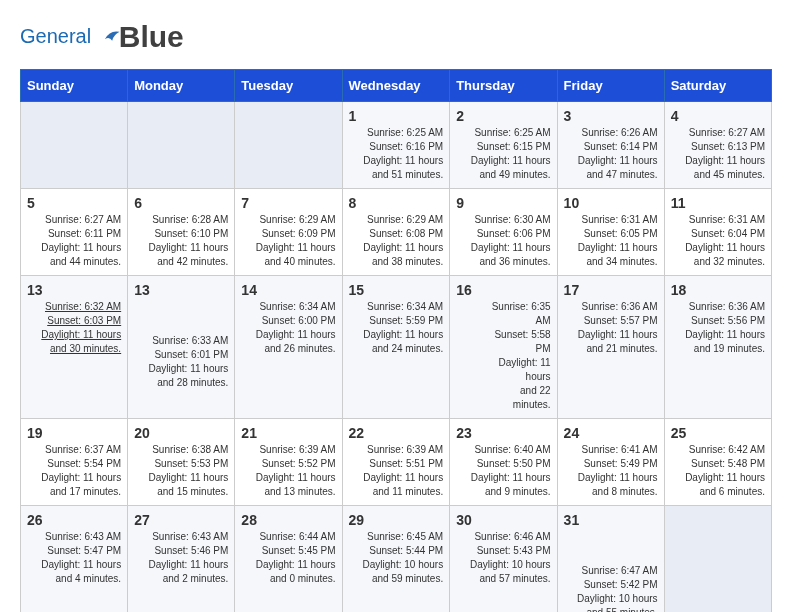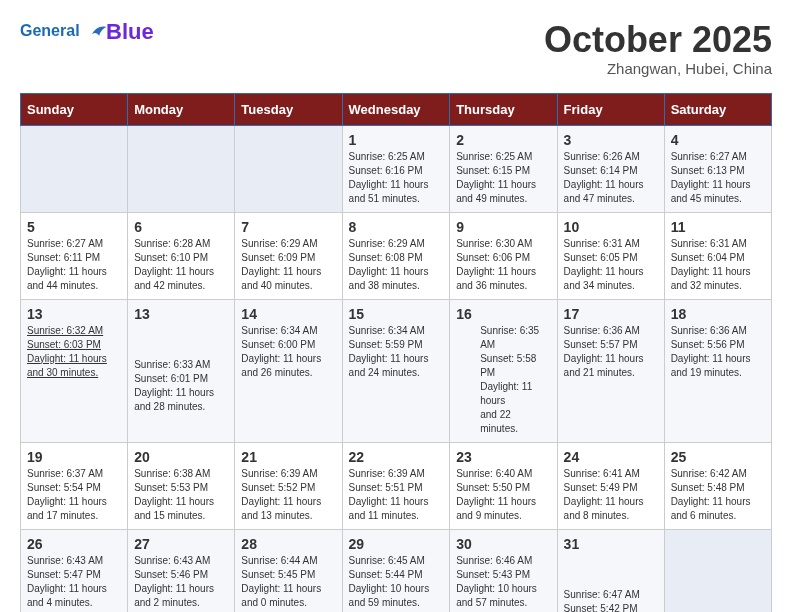--- a/index.html
+++ b/index.html
@@ -36,21 +36,21 @@
     }
     .subtitle {
       font-size: 15px;
       color: #555;
     }
     table {
       width: 100%;
       border-collapse: collapse;
     }
     thead tr th {
-      background-color: #7f1d1d;
+      background-color: #1d4ed8;
       color: #fff;
       font-size: 13px;
       font-weight: bold;
       padding: 8px 6px;
       text-align: left;
       border: 1px solid #2a6db5;
     }
     tbody tr td {
       border: 1px solid #ccc;
       vertical-align: top;
@@ -68,45 +68,42 @@
     .day-num {
       font-size: 14px;
       font-weight: bold;
       color: #333;
       margin-bottom: 2px;
     }
     .day-info {
       font-size: 10px;
       color: #333;
       line-height: 1.4;
+      text-align: right;
     }
     .empty-cell {
       background: #e8edf5 !important;
     }
   </style>
 </head>
 <body>
 
 <div class="header">
   <div class="logo">
     <div>
       <div style="display:flex;align-items:center;">
-        <div style="font-size:16px;font-weight:bold;color:#333;line-height:1.1;">
+        <div style="font-size:20px;font-weight:normal;color:#333;line-height:1.1;">
           <span style="color:#1a6ab5;">General</span>
           <svg class="logo-icon" viewBox="0 0 30 30" style="display:inline-block;vertical-align:middle;width:22px;height:22px;">
             <path d="M8 18 Q15 5 28 8 Q20 12 18 20 Q14 14 8 18Z" fill="#2a6db5"></path>
           </svg>
         </div>
-        <div style="font-size:22px;font-weight:bold;color:#6d28d9;line-height:1.1;margin-left:-2px;">Blue</div>
+        <div style="font-size:30px;font-weight:bold;color:#404040;line-height:1.1;margin-left:-2px;">Blue</div>
       </div>
     </div>
-  </div>
-  <div class="title-block">
-    <div class="month-title">October 2025</div>
-    <div class="subtitle">Zhangwan, Hubei, China</div>
   </div>
 </div>
 
 <table>
   <thead>
     <tr id="weekday-header">
         <th>Sunday</th>
         <th>Monday</th>
         <th>Tuesday</th>
         <th>Wednesday</th>

